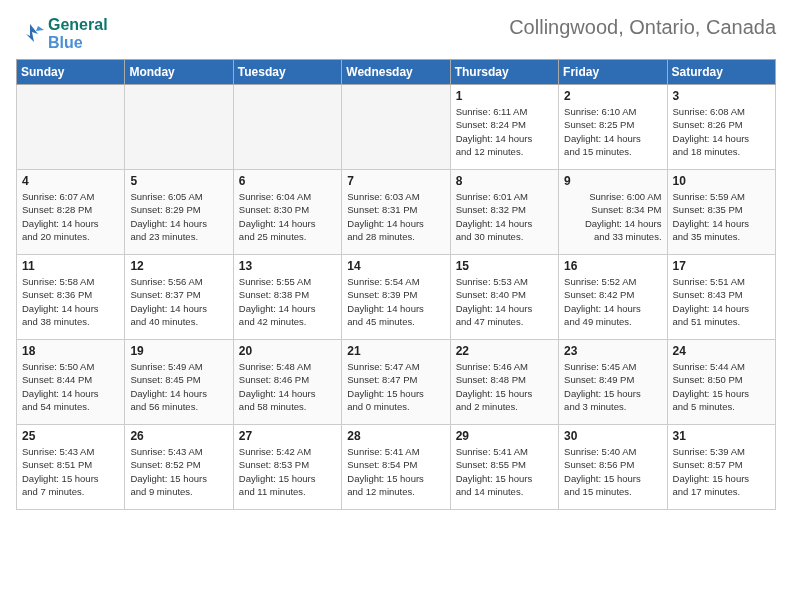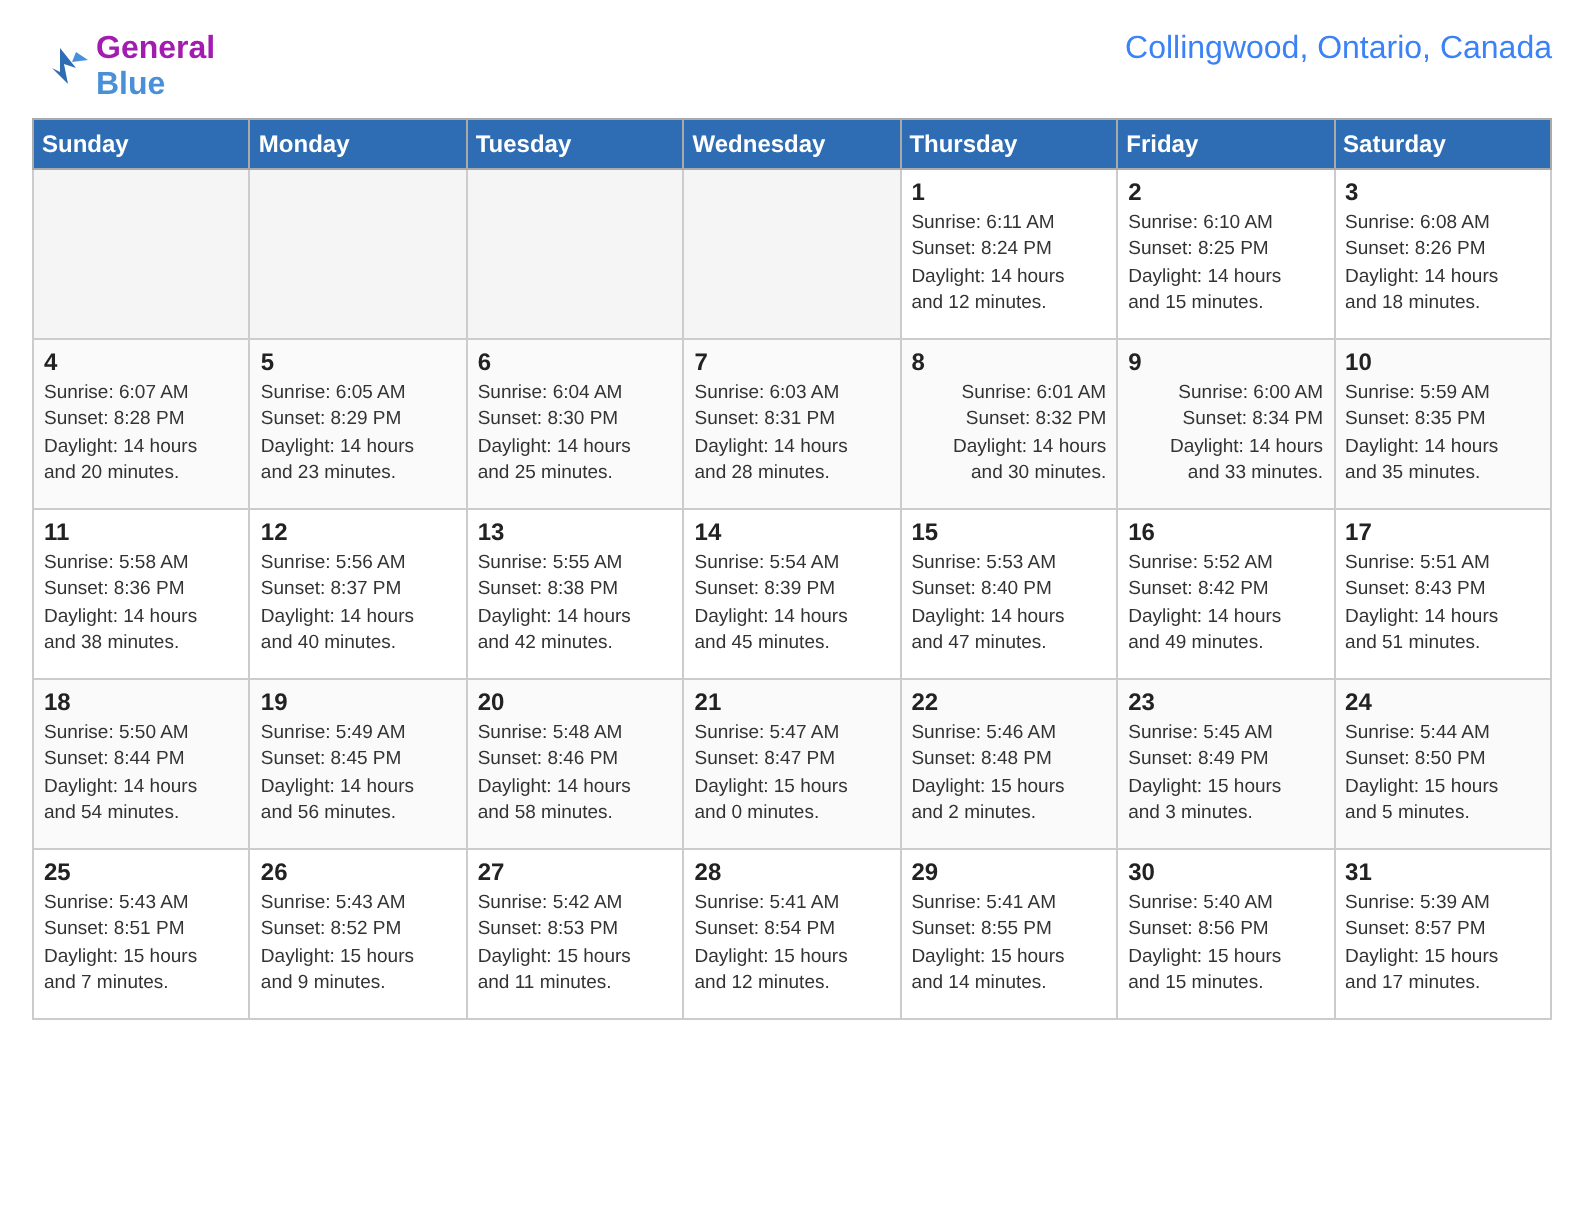--- a/index.html
+++ b/index.html
@@ -27,22 +27,22 @@
     }
     .title-block {
       text-align: right;
     }
     .month-title {
       font-size: 32px;
       font-weight: bold;
       color: #1a1a1a;
     }
     .location {
-      font-size: 16px;
-      color: #3b82f6;
+      font-size: 20px;
+      color: #737373;
     }
     table {
       width: 100%;
       border-collapse: collapse;
       table-layout: fixed;
     }
     th {
       background: #2e6db4;
       color: #fff;
       font-size: 12px;
@@ -82,21 +82,21 @@
 </head>
 <body>
 
 <div class="header">
   <div class="logo">
     <svg class="logo-bird" viewBox="0 0 28 28">
       <polygon points="14,4 22,14 16,12 18,22 10,14 14,16" fill="#2e6db4"></polygon>
       <polygon points="22,6 28,10 20,11" fill="#4a90d9"></polygon>
     </svg>
     <div>
-      <div style="font-size:16px;font-weight:bold;color:#a21caf;line-height:1.1;">General</div>
+      <div style="font-size:16px;font-weight:bold;color:#0f766e;line-height:1.1;">General</div>
       <div style="font-size:16px;font-weight:bold;color:#4a90d9;line-height:1.1;">Blue</div>
     </div>
   </div>
   <div class="title-block">
     <div class="location">Collingwood, Ontario, Canada</div>
   </div>
 </div>
 
 <table>
   <thead>
@@ -162,21 +162,21 @@
         </td>
         <td>
           <div class="day-num">7</div>
           <div class="day-info" style="white-space: pre-line;">Sunrise: 6:03 AM
 Sunset: 8:31 PM
 Daylight: 14 hours
 and 28 minutes.</div>
         </td>
         <td>
           <div class="day-num">8</div>
-          <div class="day-info" style="white-space: pre-line; text-align: right;">Sunrise: 6:01 AM
+          <div class="day-info" style="white-space: pre-line;">Sunrise: 6:01 AM
 Sunset: 8:32 PM
 Daylight: 14 hours
 and 30 minutes.</div>
         </td>
         <td>
           <div class="day-num">9</div>
           <div class="day-info" style="white-space: pre-line; text-align: right;">Sunrise: 6:00 AM
 Sunset: 8:34 PM
 Daylight: 14 hours
 and 33 minutes.</div>

